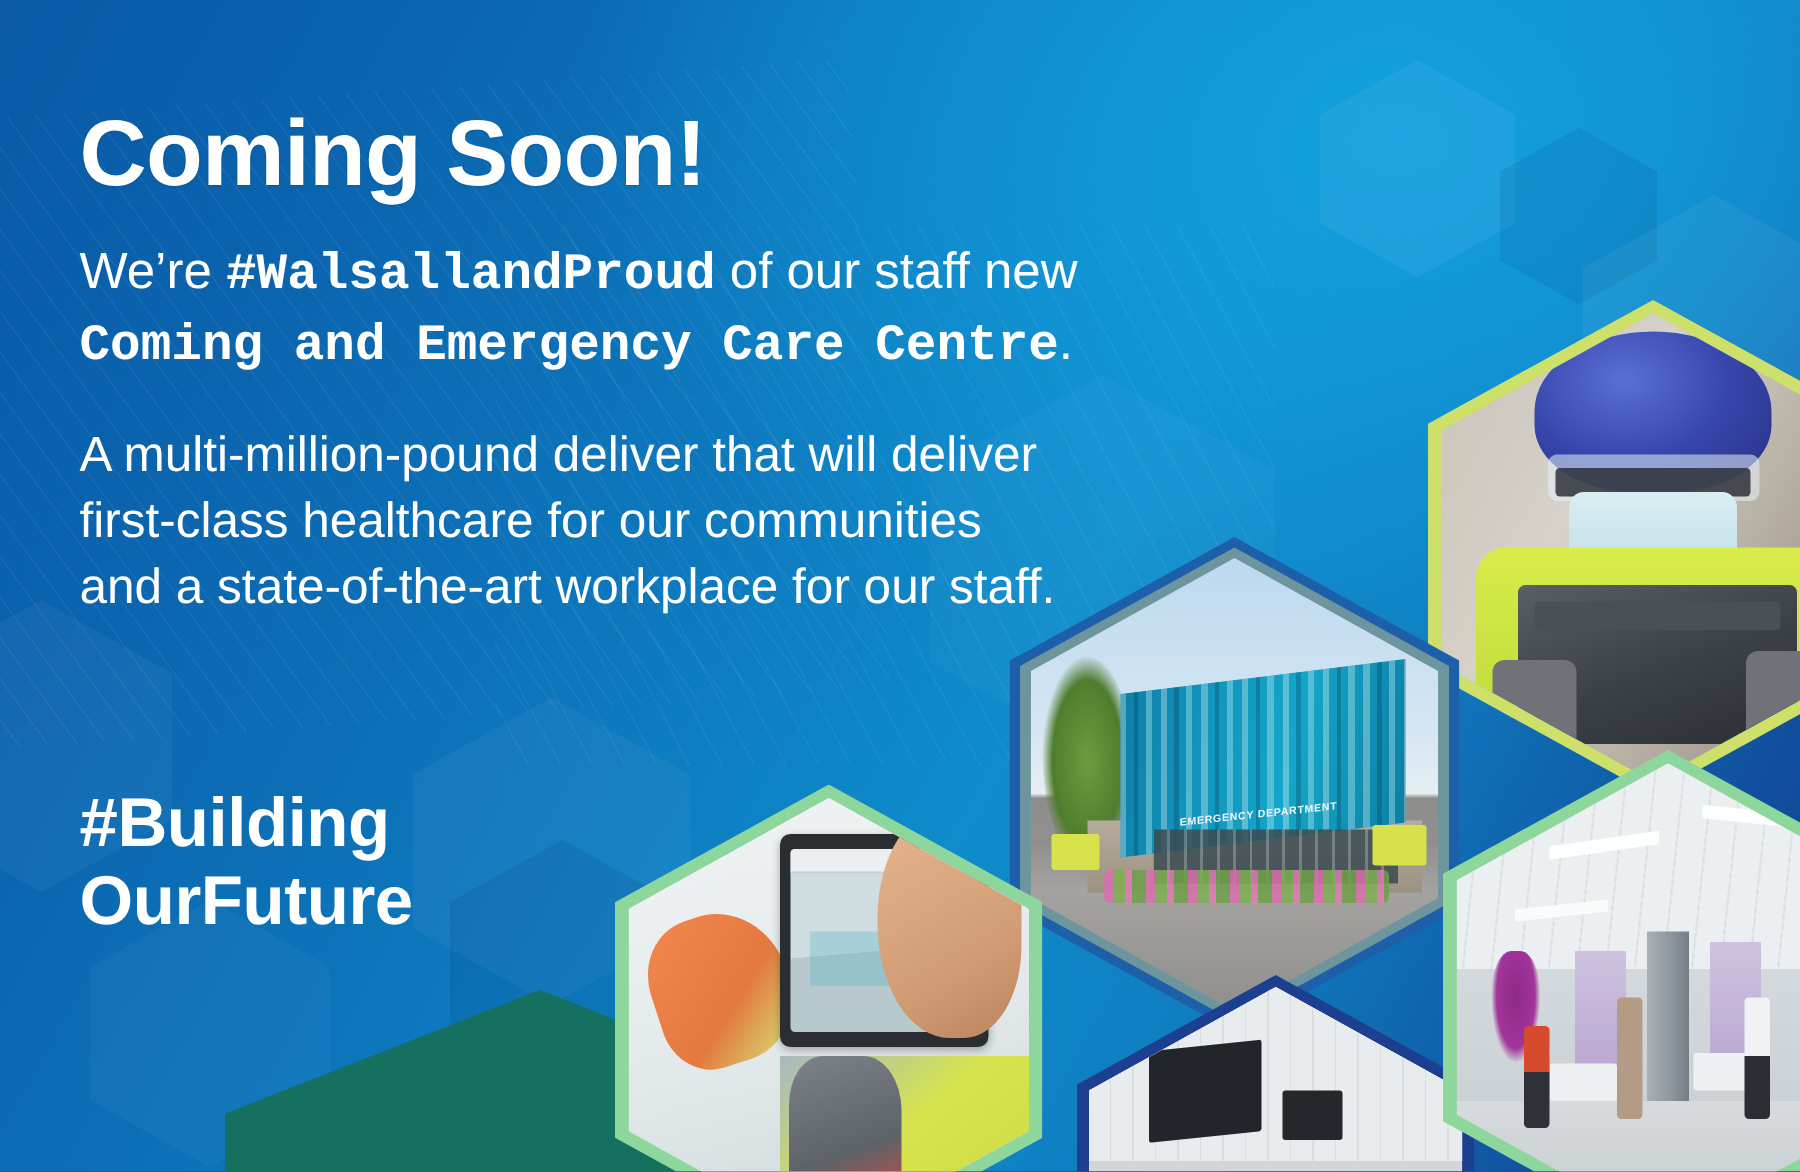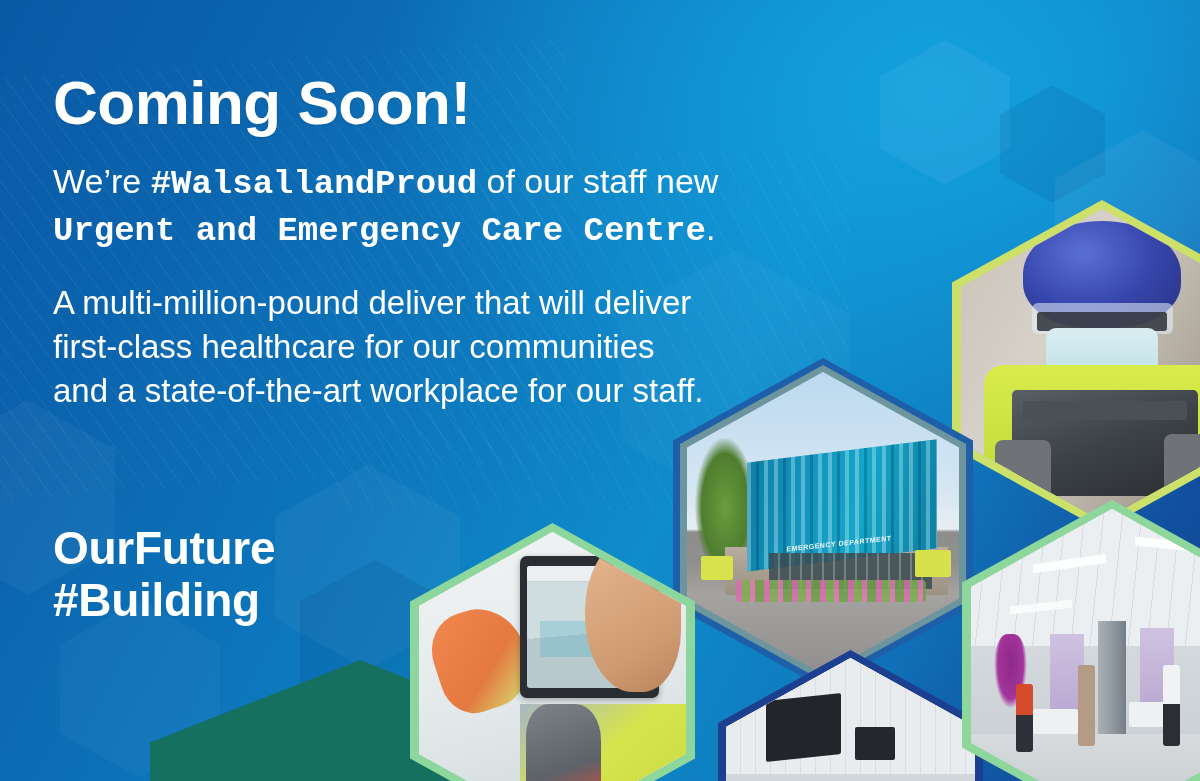--- a/index.html
+++ b/index.html
@@ -308,29 +308,29 @@
     <div class="hx" style="left:60px;top:600px;width:160px;height:178px;background:rgba(255,255,255,.035);"></div>
     <div class="streaks"></div>
     <div class="streaks2"></div>
     <div class="teal-hex"></div>
   </div>
 
   <div class="text-col">
     <div class="headline">Coming Soon!</div>
 
     <div class="lead">
-      <span>We’re </span><b>#WalsallandProud</b><span> of our staff new </span><b>Urgent and Emergency Care Centre</b><span>.</span>
+      <span>We’re </span><b>#WalsallandProud</b><span> of our staff new </span><b>Coming and Emergency Care Centre</b><span>.</span>
     </div>
 
     <div class="body-copy">A multi-million-pound deliver that will deliver first-class healthcare for our communities and a state-of-the-art workplace for our staff.</div>
   </div>
 
   <div class="hashtag">
+    <div>#Building</div>
     <div>OurFuture</div>
-    <div>#Building</div>
   </div>
 
   <div class="photo-hex" id="hex-worker">
     <div class="inner">
       <div class="w-bg-blur"></div>
       <div class="w-helmet"></div>
       <div class="w-visor"></div>
       <div class="w-glasses"></div>
       <div class="w-mask"></div>
       <div class="w-vest"></div>

